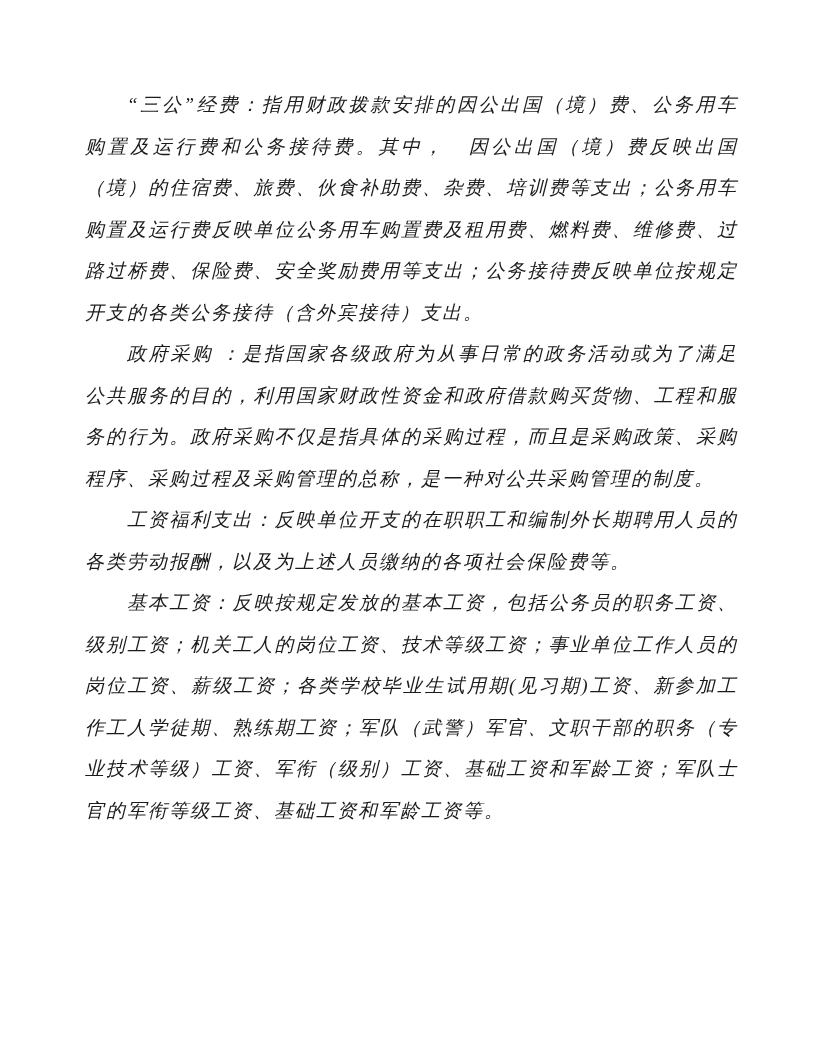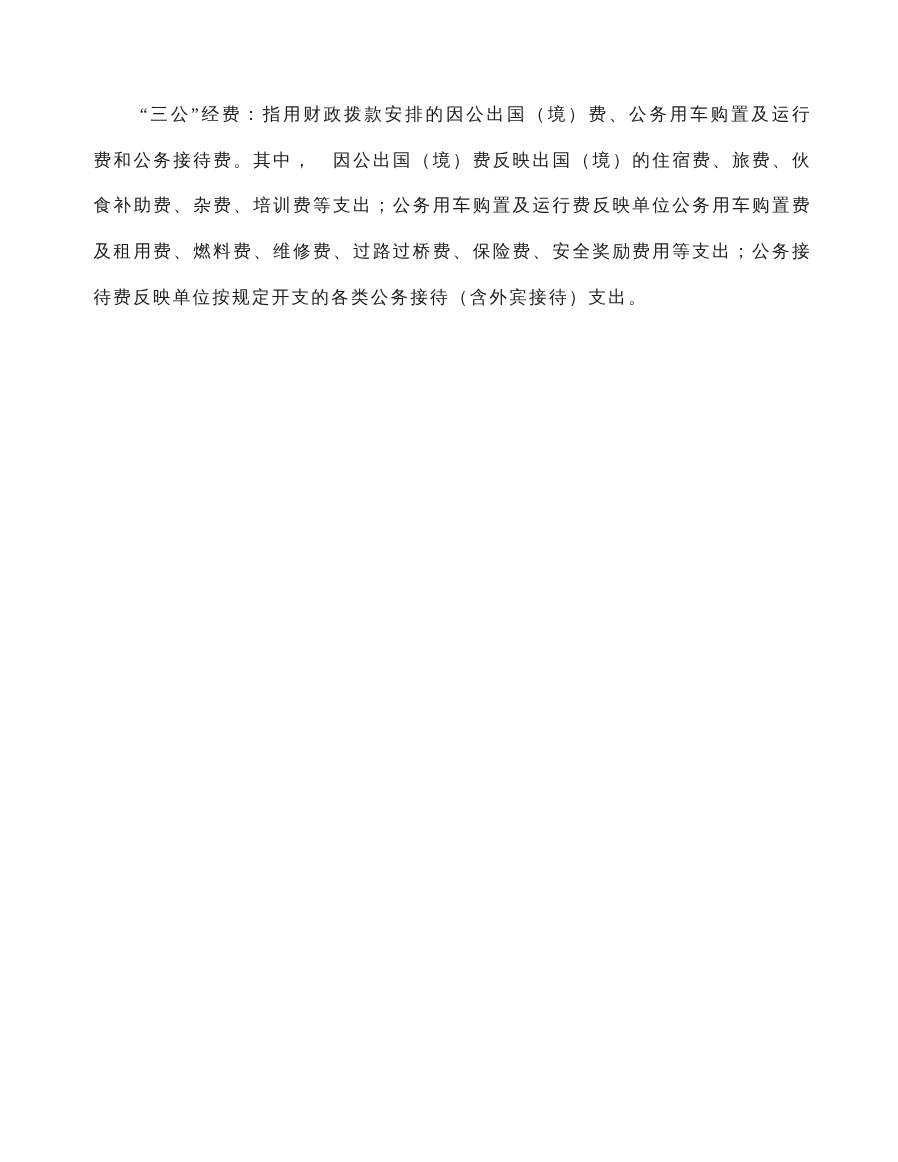--- a/index.html
+++ b/index.html
@@ -14,31 +14,35 @@
     background: #ffffff;
     box-sizing: border-box;
     padding: 84px 78px 0 85px;
     overflow: hidden;
     font-family: "Liberation Serif", "DejaVu Serif", serif;
   }
   .doc-body p {
     margin: 0;
     padding: 0;
     color: #1b1b1b;
-    font-size: 16px;
+    font-size: 19px;
     line-height: 41.5px;
     letter-spacing: 2px;
     text-align: justify;
     text-justify: inter-character;
     text-indent: 42px;
+    font-style: italic;
   }
   .doc-body p.para-last {
     margin-top: 5px;
   }
 </style>
 </head>
 <body>
 
 <div class="page">
   <div class="doc-body">
     <p>“三公”经费：指用财政拨款安排的因公出国（境）费、公务用车购置及运行费和公务接待费。其中，　因公出国（境）费反映出国（境）的住宿费、旅费、伙食补助费、杂费、培训费等支出；公务用车购置及运行费反映单位公务用车购置费及租用费、燃料费、维修费、过路过桥费、保险费、安全奖励费用等支出；公务接待费反映单位按规定开支的各类公务接待（含外宾接待）支出。</p>
+    <p>政府采购 ：是指国家各级政府为从事日常的政务活动或为了满足公共服务的目的，利用国家财政性资金和政府借款购买货物、工程和服务的行为。政府采购不仅是指具体的采购过程，而且是采购政策、采购程序、采购过程及采购管理的总称，是一种对公共采购管理的制度。</p>
+    <p>工资福利支出：反映单位开支的在职职工和编制外长期聘用人员的各类劳动报酬，以及为上述人员缴纳的各项社会保险费等。</p>
+    <p>基本工资：反映按规定发放的基本工资，包括公务员的职务工资、级别工资；机关工人的岗位工资、技术等级工资；事业单位工作人员的岗位工资、薪级工资；各类学校毕业生试用期(见习期)工资、新参加工作工人学徒期、熟练期工资；军队（武警）军官、文职干部的职务（专业技术等级）工资、军衔（级别）工资、基础工资和军龄工资；军队士官的军衔等级工资、基础工资和军龄工资等。</p>
   </div>
 </div>
 
 </body></html>

